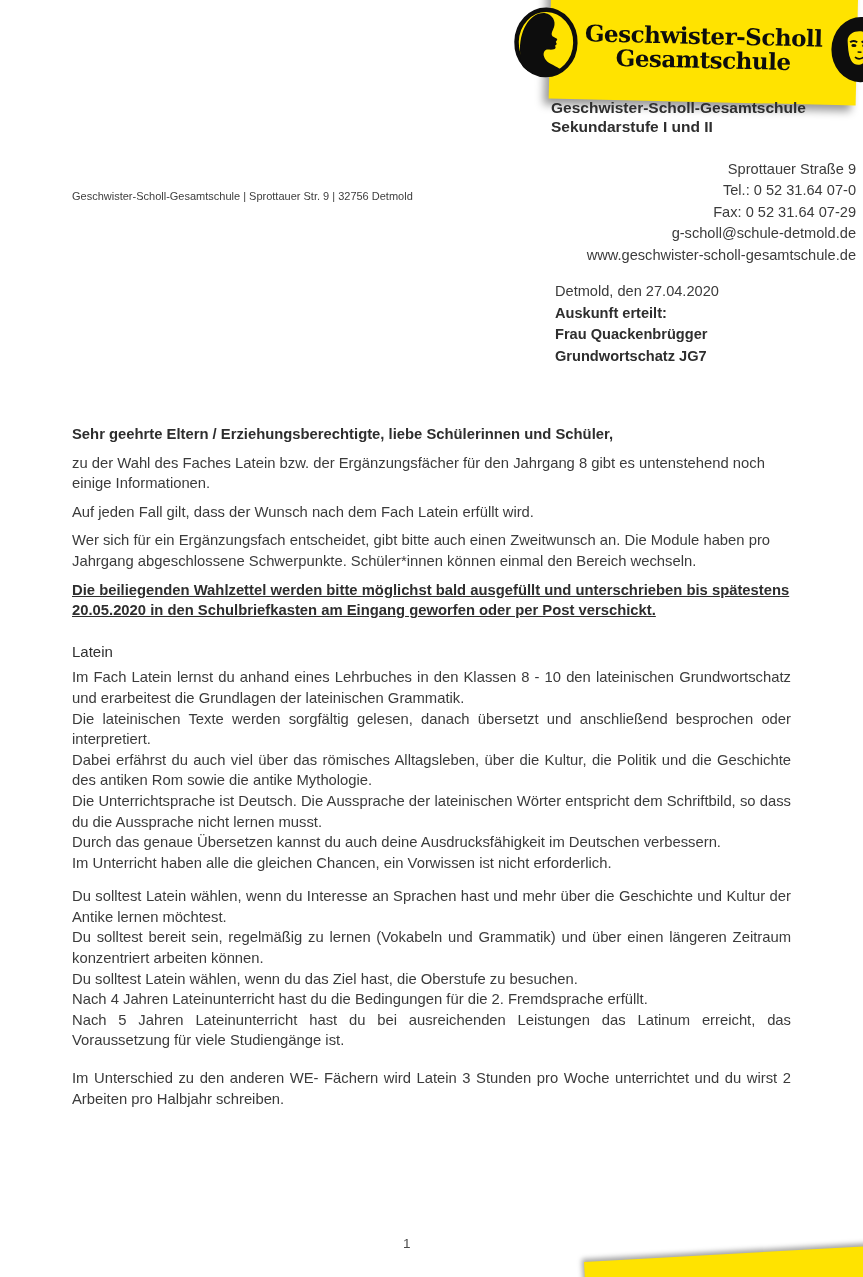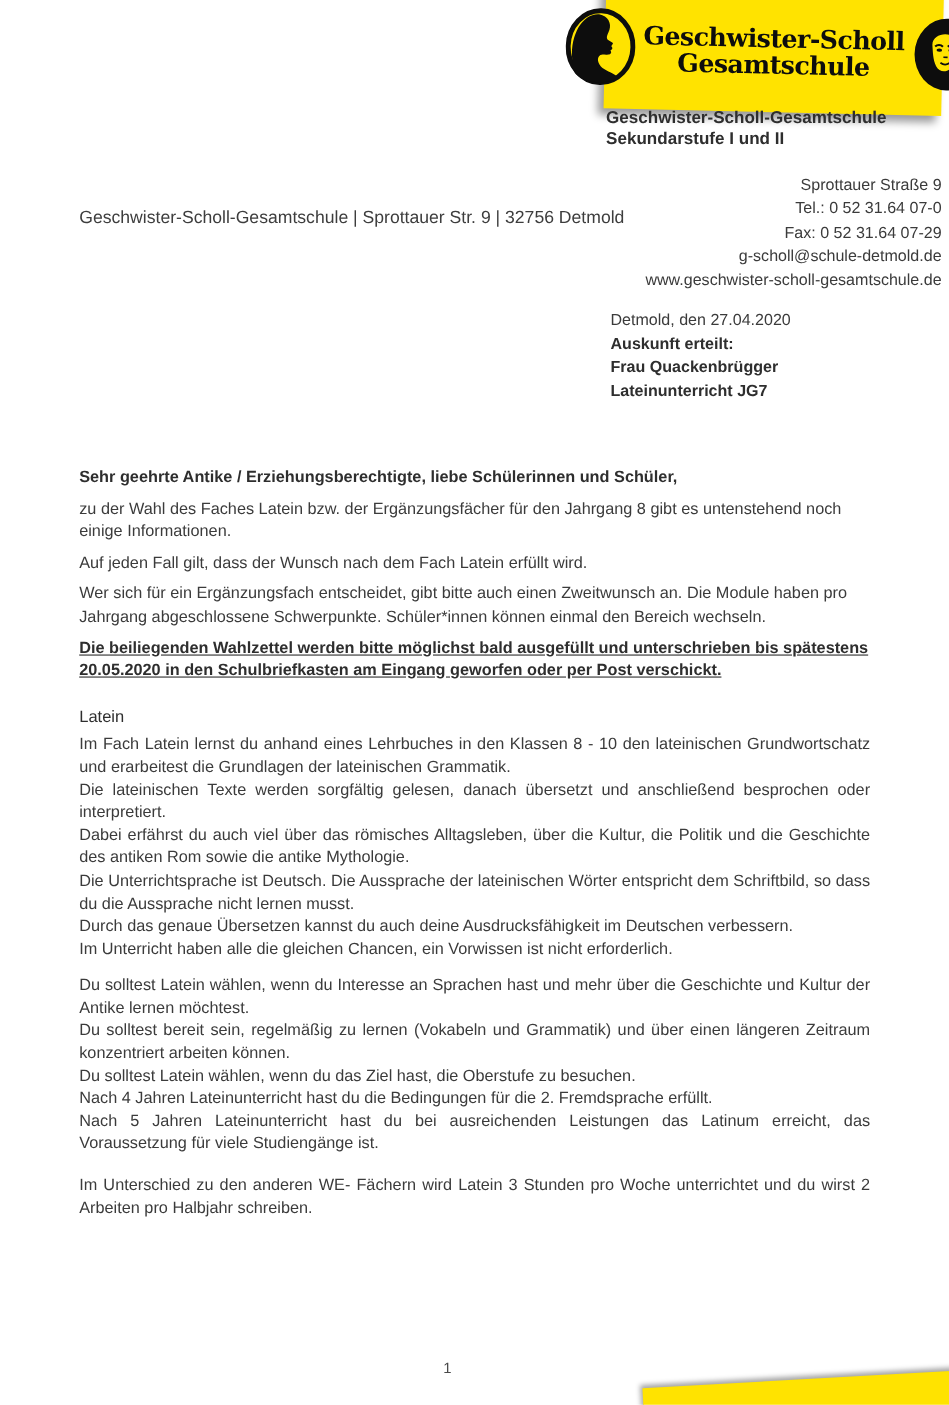--- a/index.html
+++ b/index.html
@@ -21,21 +21,21 @@
     white-space:nowrap;
   }
   .face{flex:0 0 auto;}
   
   .right-col{position:absolute;left:551px;top:98px;width:305px;}
   .school-name{font-size:15.5px;font-weight:bold;color:#2e2e2e;line-height:19px;margin:0;}
   .addr{margin-top:23px;font-size:14.6px;line-height:21.4px;text-align:right;}
   .date-block{margin-top:15px;padding-left:4px;font-size:14.6px;line-height:21.6px;}
   .b{font-weight:bold;color:#2e2e2e;}
   
-  .sender-line{position:absolute;left:72px;top:190px;font-size:16px;color:#3d3d3d;}
+  .sender-line{position:absolute;left:72px;top:190px;font-size:11px;color:#3d3d3d;}
   
   .content{position:absolute;left:72px;top:424px;width:719px;font-size:14.8px;line-height:20.6px;}
   .content p{margin:0 0 8px 0;}
   .salutation{font-weight:bold;color:#2e2e2e;}
   .notice{font-weight:bold;color:#2e2e2e;text-decoration:underline;margin-bottom:0 !important;}
   .sec-head{margin:21px 0 5px 0;font-size:15px;font-weight:normal;color:#2e2e2e;}
   .just{text-align:justify;margin:0 !important;}
   .gap-top{margin-top:13px !important;}
   .gap-top-lg{margin-top:17px !important;}
   
@@ -83,28 +83,28 @@
       <div>Sprottauer Straße 9</div>
       <div>Tel.: 0 52 31.64 07-0</div>
       <div>Fax: 0 52 31.64 07-29</div>
       <div>g-scholl@schule-detmold.de</div>
       <div>www.geschwister-scholl-gesamtschule.de</div>
     </div>
     <div class="date-block">
       <div>Detmold, den 27.04.2020</div>
       <div class="b">Auskunft erteilt:</div>
       <div class="b">Frau Quackenbrügger</div>
-      <div class="b">Lateinunterricht JG7</div>
+      <div class="b">Grundwortschatz JG7</div>
     </div>
   </div>
 
   <div class="sender-line">Geschwister-Scholl-Gesamtschule | Sprottauer Str. 9 | 32756 Detmold</div>
 
   <div class="content">
-    <p class="salutation">Sehr geehrte Antike / Erziehungsberechtigte, liebe Schülerinnen und Schüler,</p>
+    <p class="salutation">Sehr geehrte Eltern / Erziehungsberechtigte, liebe Schülerinnen und Schüler,</p>
     <p>zu der Wahl des Faches Latein bzw. der Ergänzungsfächer für den Jahrgang 8 gibt es untenste­hend noch einige Informationen.</p>
     <p>Auf jeden Fall gilt, dass der Wunsch nach dem Fach Latein erfüllt wird.</p>
     <p>Wer sich für ein Ergänzungsfach entscheidet, gibt bitte auch einen Zweitwunsch an. Die Module haben pro Jahrgang abgeschlossene Schwerpunkte. Schüler*innen können einmal den Bereich wechseln.</p>
     <p class="notice">Die beiliegenden Wahlzettel werden bitte möglichst bald ausgefüllt und unterschrieben bis spätestens 20.05.2020 in den Schulbriefkasten am Eingang geworfen oder per Post ver­schickt.</p>
 
     <h3 class="sec-head">Latein</h3>
     <p class="just">Im Fach Latein lernst du anhand eines Lehrbuches in den Klassen 8 - 10 den lateinischen Grundwortschatz und erarbeitest die Grundlagen der lateinischen Grammatik.</p>
     <p class="just">Die lateinischen Texte werden sorgfältig gelesen, danach übersetzt und anschließend besprochen oder interpretiert.</p>
     <p class="just">Dabei erfährst du auch viel über das römisches Alltagsleben, über die Kultur, die Politik und die Geschichte des antiken Rom sowie die antike Mythologie.</p>
     <p class="just">Die Unterrichtsprache ist Deutsch. Die Aussprache der lateinischen Wörter entspricht dem Schrift­bild, so dass du die Aussprache nicht lernen musst.</p>

